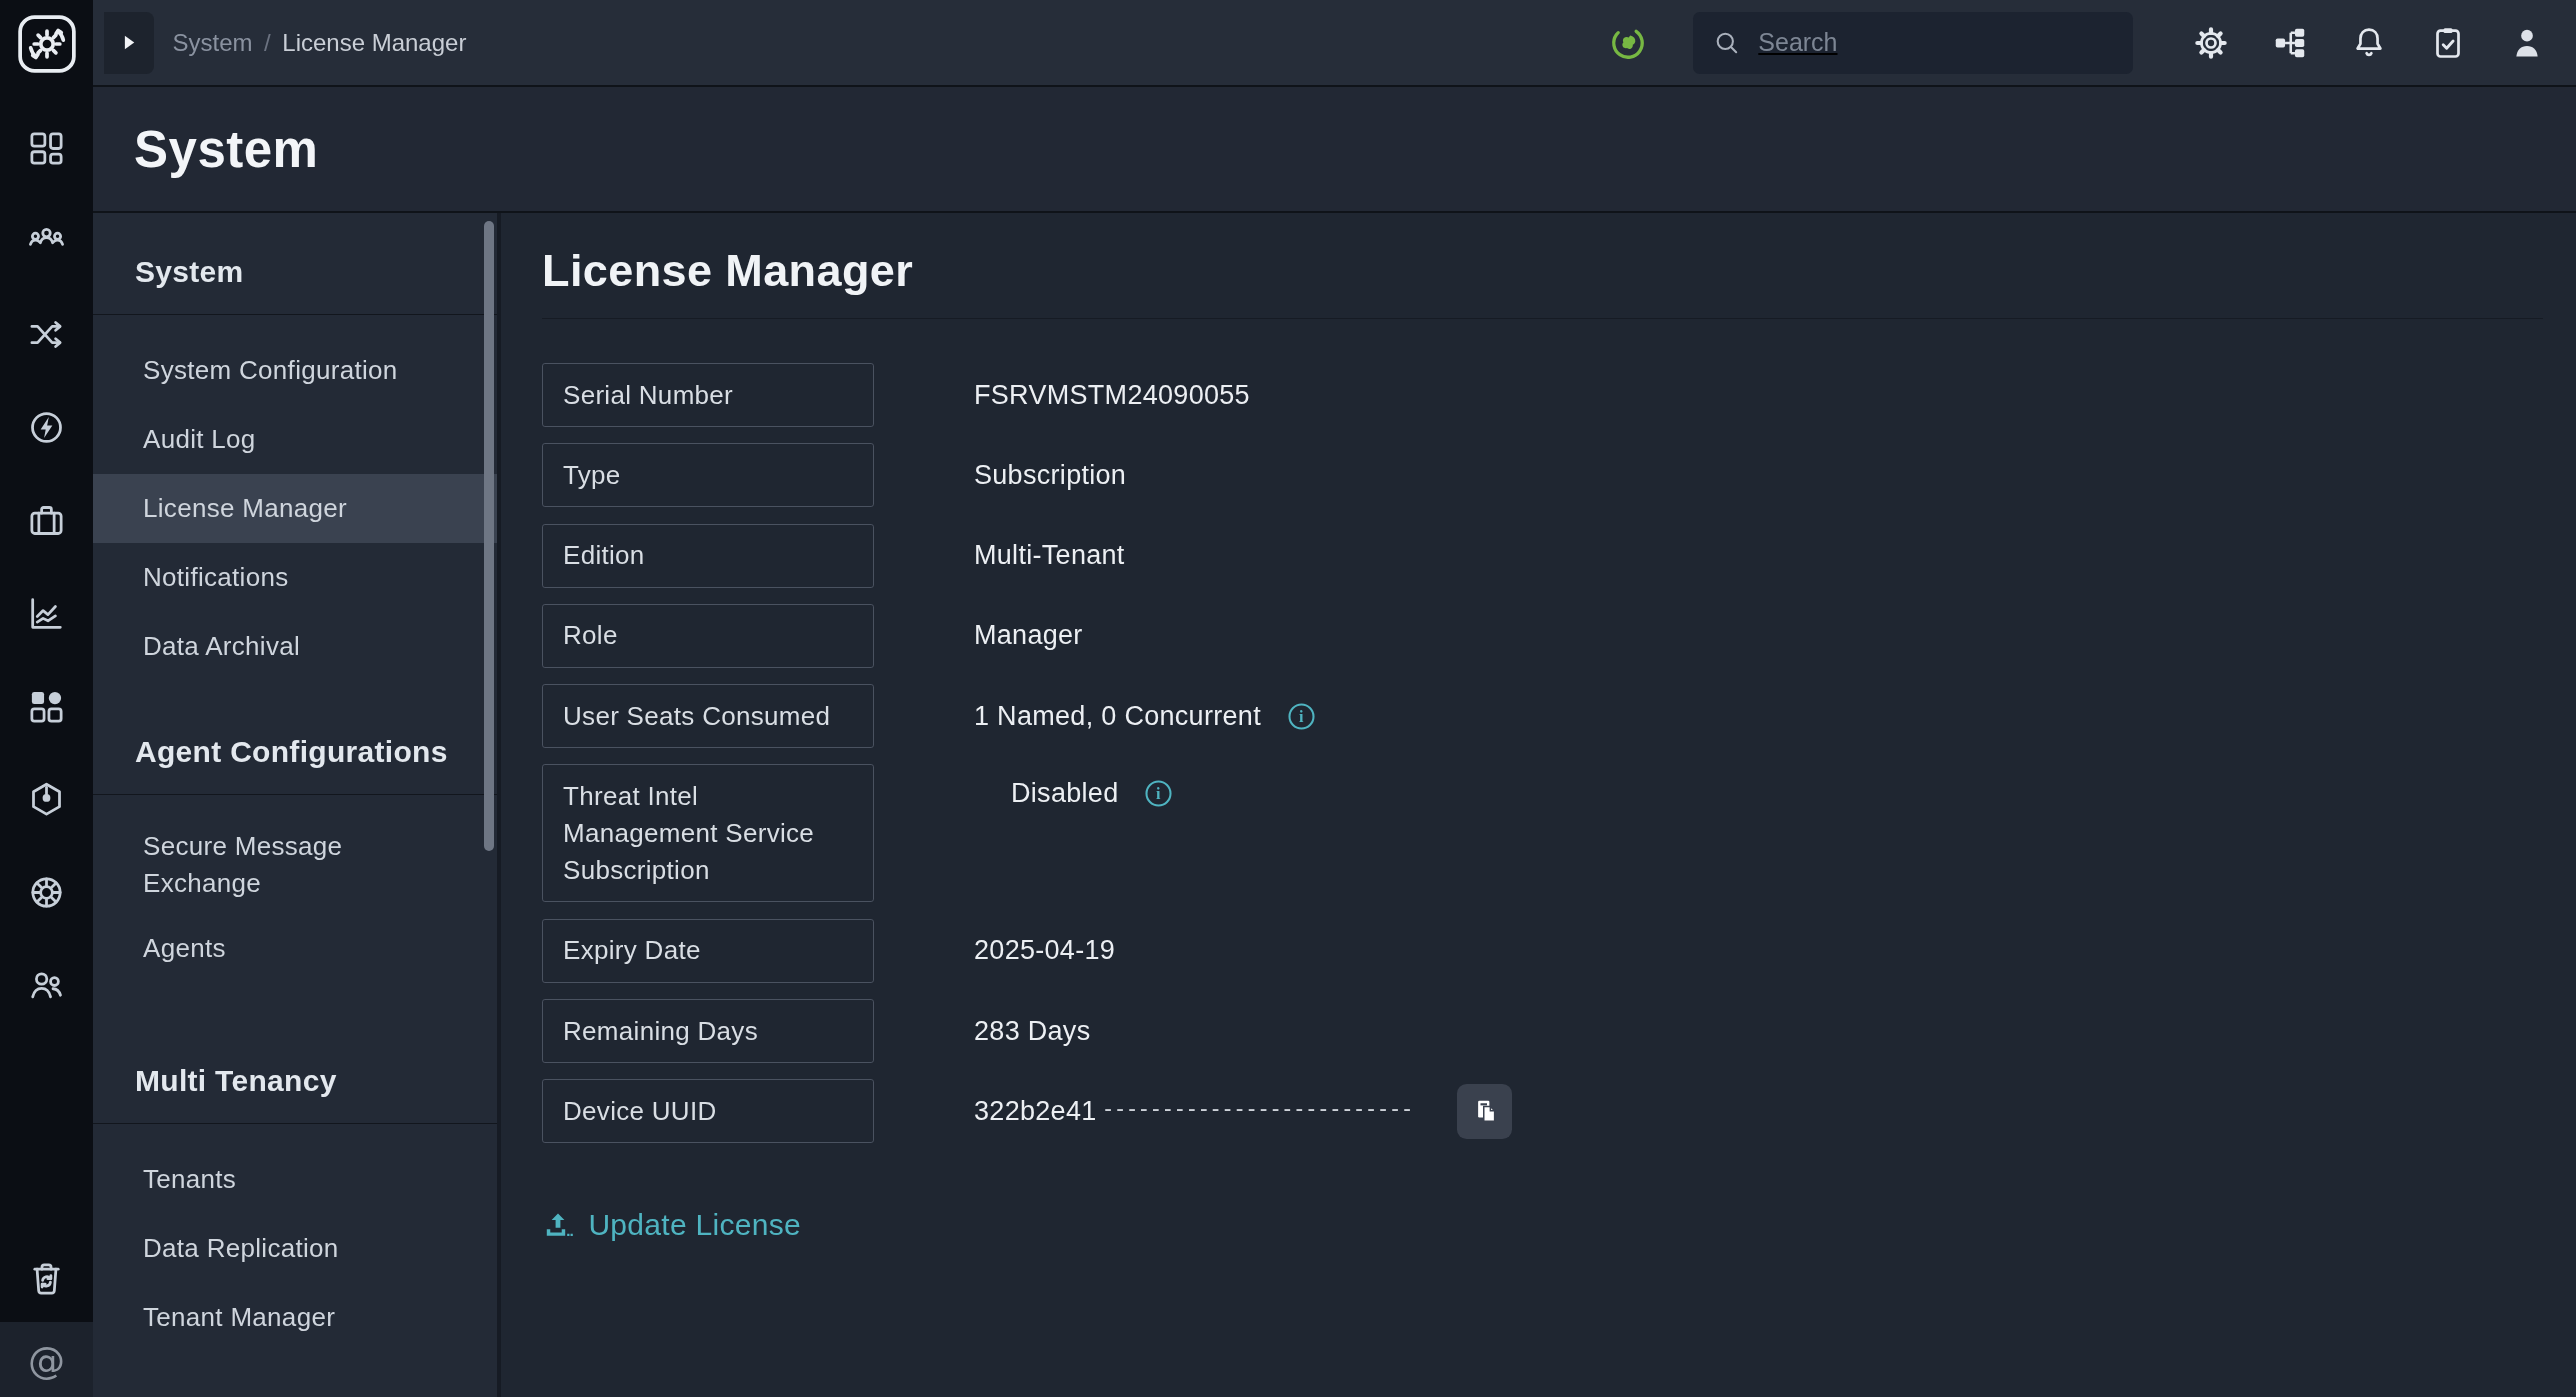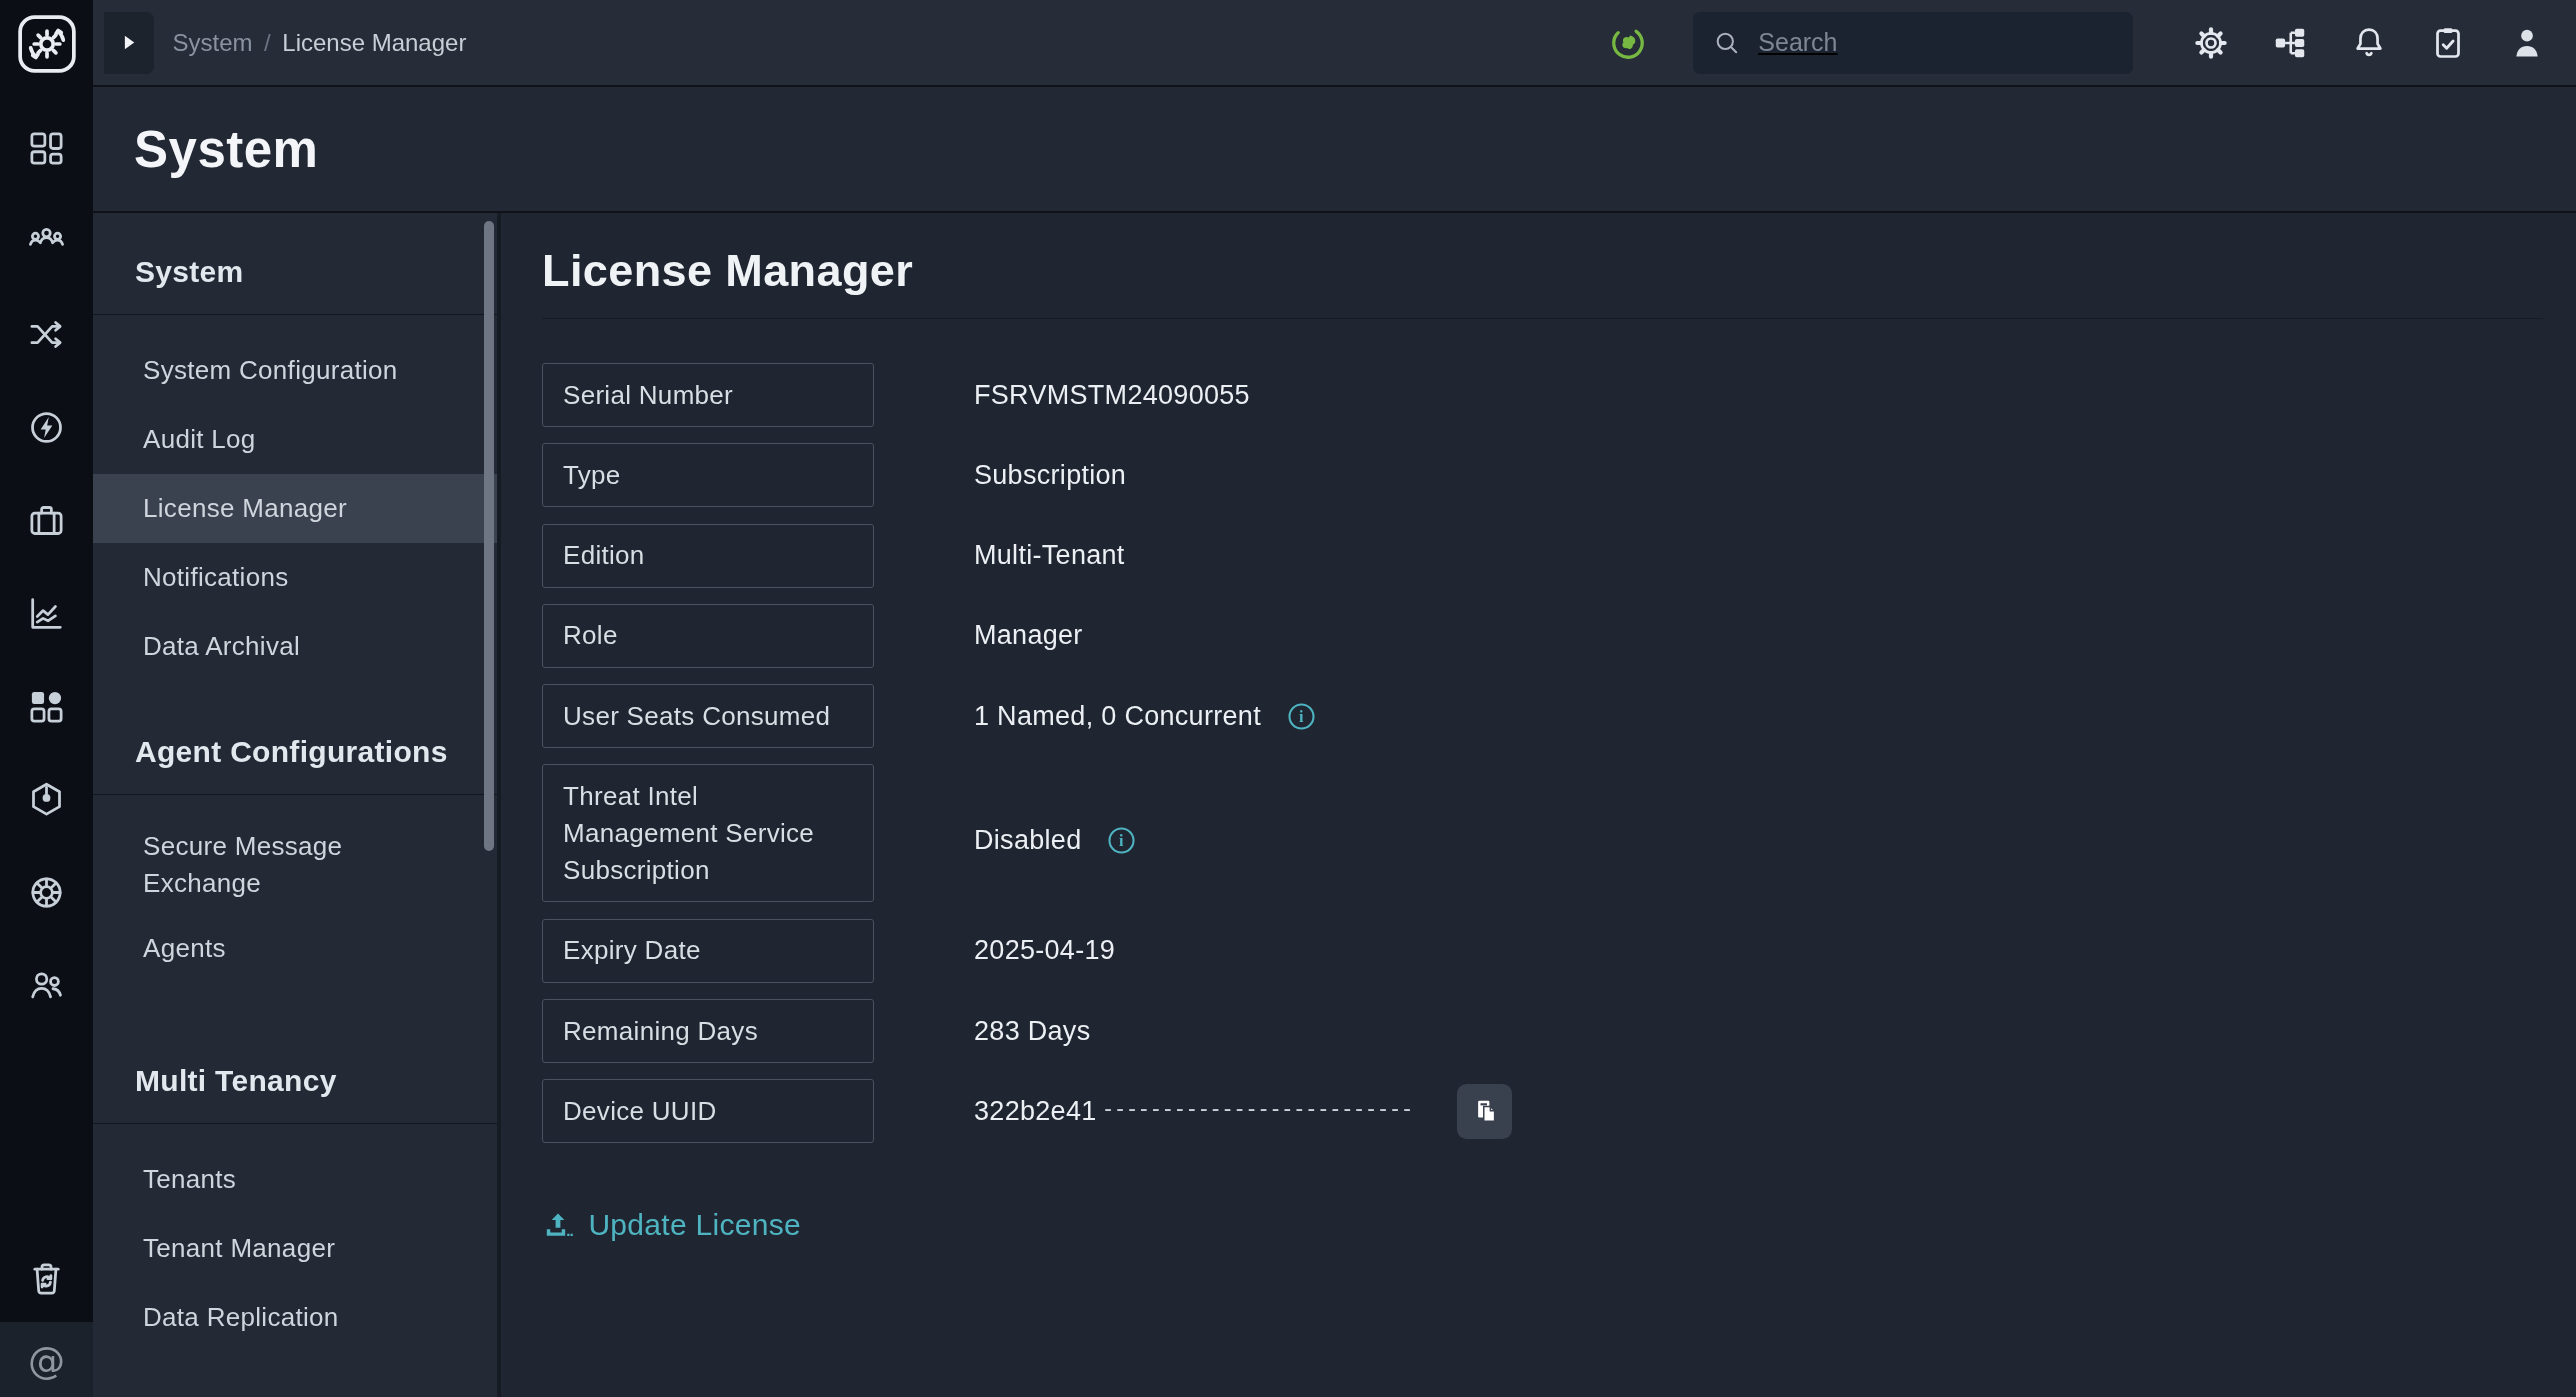--- a/index.html
+++ b/index.html
@@ -89,21 +89,21 @@
   }
 
   
   .main { flex:1; padding:32px 33px 0 41px; min-width:0; }
   .main h2 {
     color:#f0f3f6; font-size:45px; font-weight:600; letter-spacing:0.4px;
     padding-bottom:21px; border-bottom:1.9px solid #161b24;
   }
   .rows { margin-top:44px; }
   .row { display:flex; align-items:center; margin-bottom:16.3px; }
-  .row.top { align-items:center; }
+  .row.top { align-items:flex-start;gap:37px; }
   .label-box {
     width:332px; min-height:59px; border:1.9px solid #4a5260; border-radius:2.9px;
     display:flex; align-items:center; padding:12.5px 20px;
     color:#d9dee4; font-size:26px; line-height:37px; letter-spacing:0.3px;
   }
   .value {
     margin-left:100px; color:#eceff3; font-size:27px; letter-spacing:0.3px;
     display:flex; align-items:center;
   }
   .row.top .value { margin-top:13.5px; }
@@ -362,22 +362,22 @@
         <ul class="items tail">
           <li class="item multiline">Secure Message Exchange</li>
           <li class="item">Agents</li>
         </ul>
         <div class="section-header" style="padding-top:46px;">
           <span>Multi Tenancy</span>
         </div>
         <div class="section-divider"></div>
         <ul class="items">
           <li class="item">Tenants</li>
+          <li class="item">Data Replication</li>
           <li class="item">Tenant Manager</li>
-          <li class="item">Data Replication</li>
         </ul>
         <div class="sb-thumb"></div>
       </aside>
 
       <main class="main">
         <h2>License Manager</h2>
 
         <div class="rows">
           <div class="row">
             <div class="label-box">

